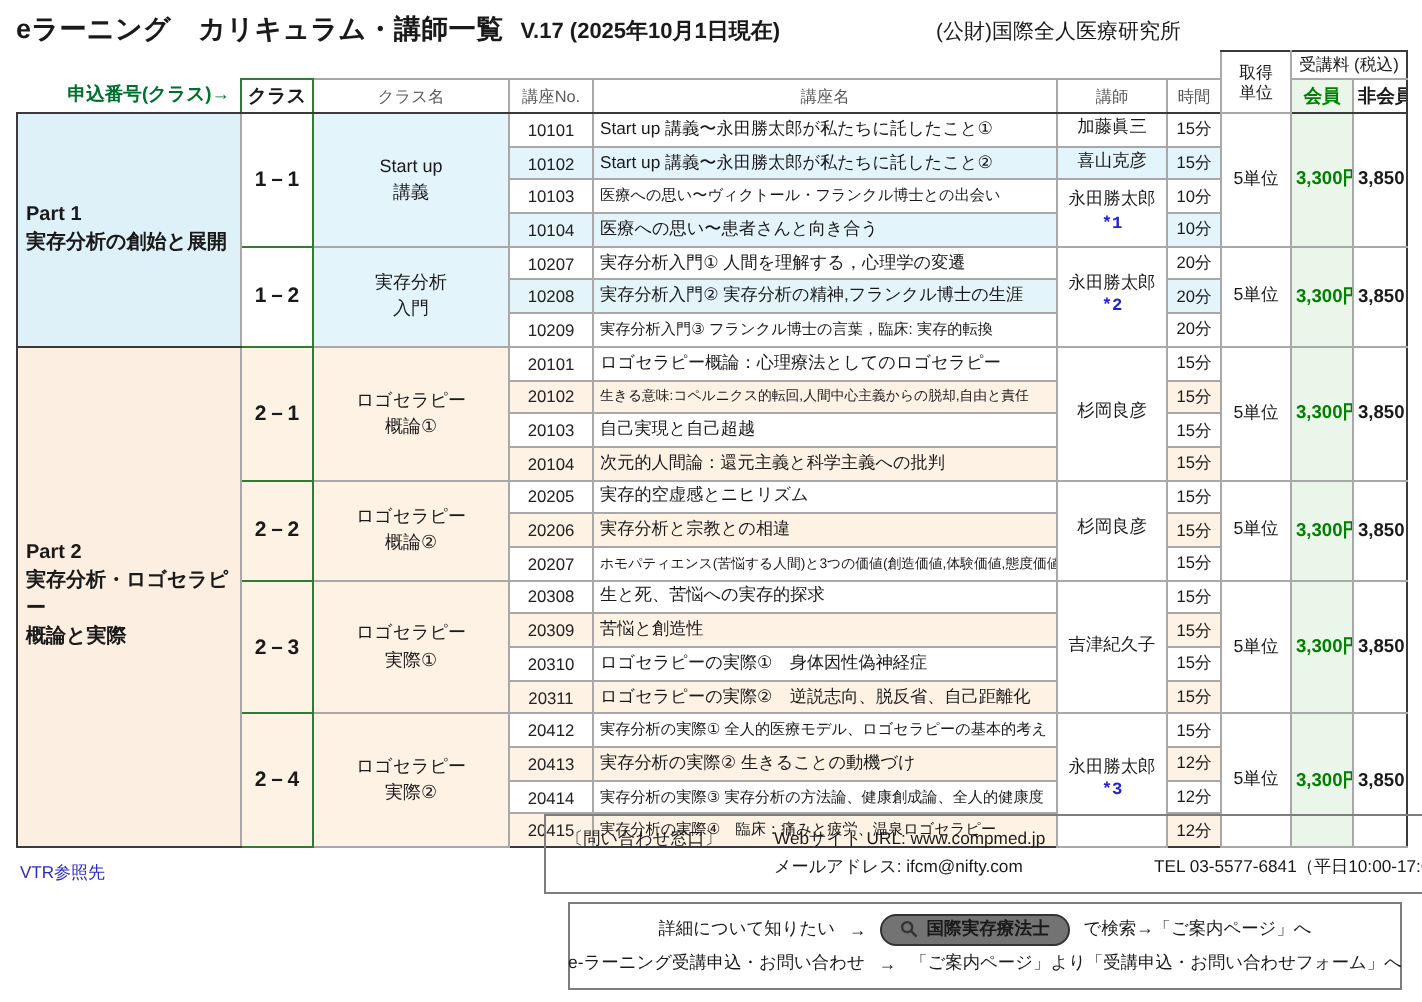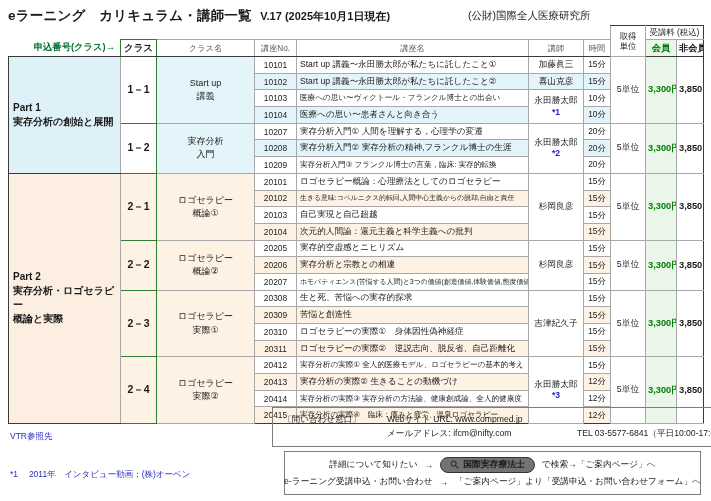--- a/index.html
+++ b/index.html
@@ -30,21 +30,21 @@
   td.partCell{text-align:left;padding:2px 4px;font-weight:bold;font-size:10px;white-space:pre-line;
               line-height:1.4;border-left:1.6px solid #3a3a3a;border-bottom:1.6px solid #3a3a3a;}
   td.p1{background:#def1f8;}
   td.p2{background:#fcefe1;}
   td.classCell{border:1.7px solid #2e7d32;font-weight:bold;font-size:10.5px;text-align:center;}
   td.classNameCell{text-align:center;font-size:9px;white-space:pre-line;line-height:1.45;}
   td.noCell{text-align:center;font-size:8.4px;color:#222;}
   td.nameCell{text-align:left;padding-left:3px;}
   td.nameCell.mid{font-size:7.6px;}
   td.nameCell.small{font-size:6.9px;}
-  td.instrCell{text-align:center;font-size:8.7px;white-space:pre-line;line-height:1.3;}
+  td.instrCell{text-align:center;font-size:8.7px;white-space:pre-line;line-height:1.3;font-family:Liberation Mono, monospace;}
   .instrNote{display:block;color:#2222cc;font-weight:bold;font-size:8.6px;}
   td.timeCell{text-align:center;font-size:8.3px;}
   td.unitCell{text-align:center;font-size:8.8px;}
   td.memberCell{text-align:center;font-weight:bold;color:#008000;background:#e9f6e9;font-size:9.3px;}
   td.nonCell{text-align:center;font-weight:bold;font-size:9.3px;border-right:1.6px solid #3a3a3a;}
   td.cyanBg{background:#e3f4fa;}
   td.creamBg{background:#fdf2e4;}
   tr.grp > td{border-top:1.4px solid #4f4f4f;}
   tr.last > td{border-bottom:1.6px solid #3a3a3a;}
 
@@ -270,21 +270,20 @@
       <tr class="last">
         <td class="noCell creamBg">20415</td>
         <td class="nameCell creamBg mid">実存分析の実際④　臨床：痛みと疲労、温泉ロゴセラピー</td>
         <td class="timeCell creamBg">12分</td>
       </tr>
     </tbody>
 </table>
 
 <div class="vtr">
   <div class="vtr-line">VTR参照先</div>
-  <div class="vtr-line">*1　 2011年　インタビュー動画：(株)オーベン</div>
   
   
 </div>
 
 <div class="contactBox">
   <div class="row">
     <span class="c-label">〔問い合わせ窓口〕</span>
     <span class="c-right">Webサイト URL: www.compmed.jp</span>
   </div>
   <div class="row">

